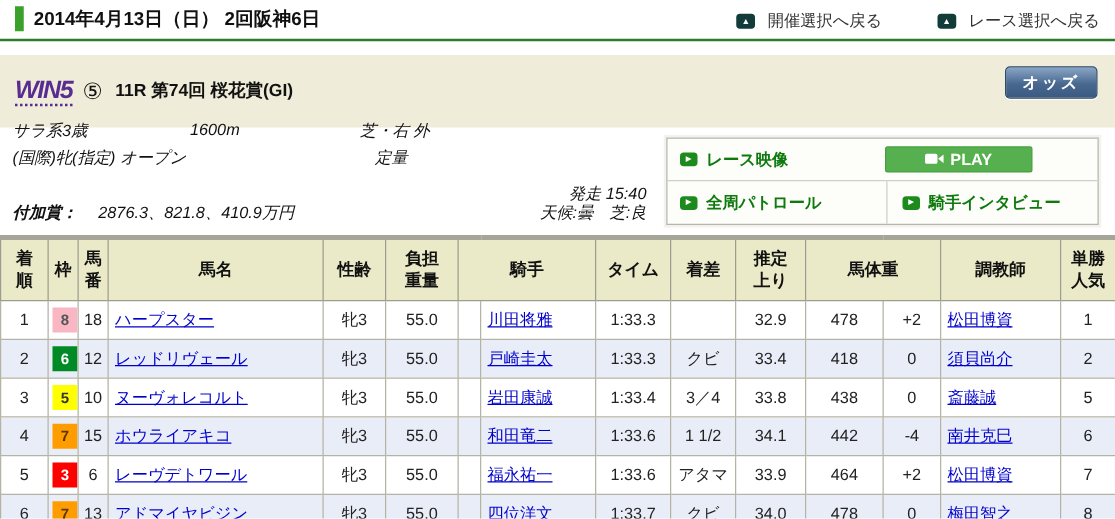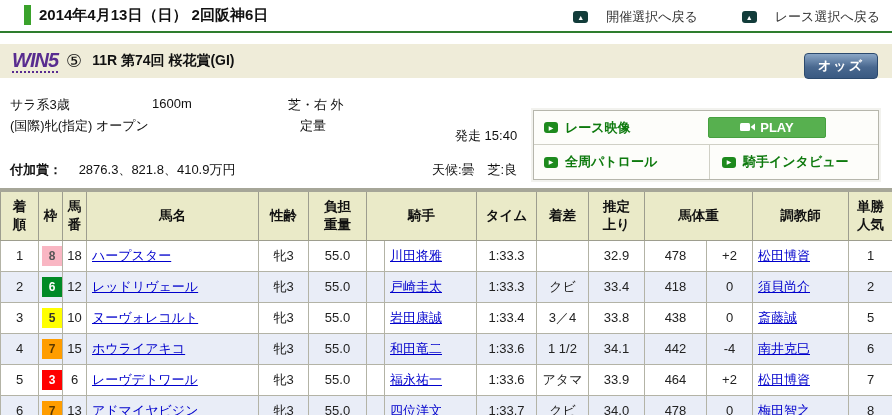--- a/index.html
+++ b/index.html
@@ -1,39 +1,39 @@
 <!DOCTYPE html>
 <html><head>
 <meta charset="utf-8">
 <style>
   * { margin:0; padding:0; box-sizing:border-box; }
   html,body { background:#fff; }
   body { font-family:"Liberation Sans","DejaVu Sans",sans-serif; color:#222; }
   .page { position:relative; width:892px; height:415px; overflow:hidden; background:#fff; }
 
   
-  .top-header { position:absolute; top:0; left:12px; right:0; height:31px; }
+  .top-header { position:absolute; top:0; left:0; right:0; height:31px; }
   .date-wrap { position:absolute; left:12px; top:5px; display:flex; align-items:center; gap:8px; }
   .green-block { width:7px; height:20px; background:#3aa22b; }
   .date-title { font-size:15px; font-weight:bold; color:#111; }
   .top-nav { position:absolute; right:12px; top:8px; display:flex; align-items:center; gap:44px; }
-  .nav-link { display:flex; align-items:center; gap:18px; font-size:13px; color:#333; cursor:pointer; text-decoration:none;text-align:center; }
+  .nav-link { display:flex; align-items:center; gap:10px; font-size:13px; color:#333; cursor:pointer; text-decoration:none;text-align:center; }
   .nsq { display:inline-flex; align-items:center; justify-content:center; width:15px; height:12px; background:#123c3a; border-radius:3px; color:#fff; font-size:7px; line-height:1; }
   .printer-icon { display:inline-block; }
   .green-rule { position:absolute; top:31px; left:0; right:0; height:2px; background:#2e7d2e; }
 
   
-  .race-bar { position:absolute; top:44px; left:0; right:0; height:34px; background:#efecd9; display:flex; align-items:center; padding-left:12px; gap:8px; }
+  .race-bar { position:absolute; top:44px; left:0; right:0; height:58px; background:#efecd9; display:flex; align-items:center; padding-left:12px; gap:8px; }
   .win5 { font-style:italic; font-weight:bold; font-size:20px; letter-spacing:-1px; color:#582c90; border-bottom:2px dotted #582c90; padding-bottom:1px; line-height:1; }
   .circle5 { font-size:18px; color:#111; line-height:1; }
   .race-title { font-size:14px; font-weight:bold; color:#111; margin-left:2px; }
   .odds-btn { position:absolute; right:14px; top:9px; width:74px; height:26px; border:1px solid #2c4a6e; border-radius:4px; background:linear-gradient(#8aa6c6,#49688f 55%,#3a5a82); color:#fff; font-weight:bold; font-size:13px; letter-spacing:2px; cursor:pointer; box-shadow:0 1px 0 #fff; font-family:inherit; }
 
   
-  .info-item { position:absolute; font-size:13px; color:#111; white-space:nowrap; }
+  .info-item { position:absolute; font-size:13px; color:#111; white-space:nowrap;font-style:italic; }
   .info-label { font-weight:bold; }
 
   
   .video-panel { position:absolute; left:533px; top:110px; width:346px; height:70px; border:1px solid #b6b6ac; background:#fdfdfa; box-shadow:0 0 0 2px #f2f2ee; }
   .vp-row1 { display:flex; align-items:center; height:34px; padding:0 10px; border-bottom:1px solid #d0d0c6; }
   .vp-row2 { display:flex; align-items:center; height:34px; }
   .vp-cell1 { display:flex; align-items:center; width:176px; height:100%; padding-left:10px; border-right:1px solid #d0d0c6; }
   .vp-cell2 { display:flex; align-items:center; flex:1; height:100%; padding-left:12px; }
   .green-link { display:flex; align-items:center; gap:7px; font-size:13px; font-weight:bold; color:#0e7a0e; cursor:pointer; text-decoration:none; }
   .gsq { display:inline-flex; align-items:center; justify-content:center; width:14px; height:11px; background:#1d8a1d; border-radius:3px; color:#fff; font-size:6px; line-height:1; }
@@ -80,21 +80,21 @@
     <span class="circle5">⑤</span>
     <span class="race-title">11R 第74回 桜花賞(GI)</span>
     <button class="odds-btn">オッズ</button>
   </div>
 
   <span class="info-item" style="left:10px;  top:96px;">サラ系3歳</span>
   <span class="info-item" style="left:152px; top:96px;">1600m</span>
   <span class="info-item" style="left:288px; top:96px;">芝・右 外</span>
   <span class="info-item" style="left:10px;  top:117px;">(国際)牝(指定) オープン</span>
   <span class="info-item" style="left:300px; top:117px;">定量</span>
-  <span class="info-item" style="left:455px; top:127px;">発走 15:40</span>
+  <span class="info-item" style="left:455px; top:146px;">発走 15:40</span>
   <span class="info-item" style="left:10px;  top:161px;">
     <span class="info-label">付加賞：</span>
     <span style="margin-left:13px;">2876.3、821.8、410.9万円</span>
   </span>
   <span class="info-item" style="left:412px; top:161px;margin-left:20px;">天候:曇　芝:良</span>
 
   <div class="video-panel">
     <div class="vp-row1">
       <a class="green-link">
         <span class="gsq">

